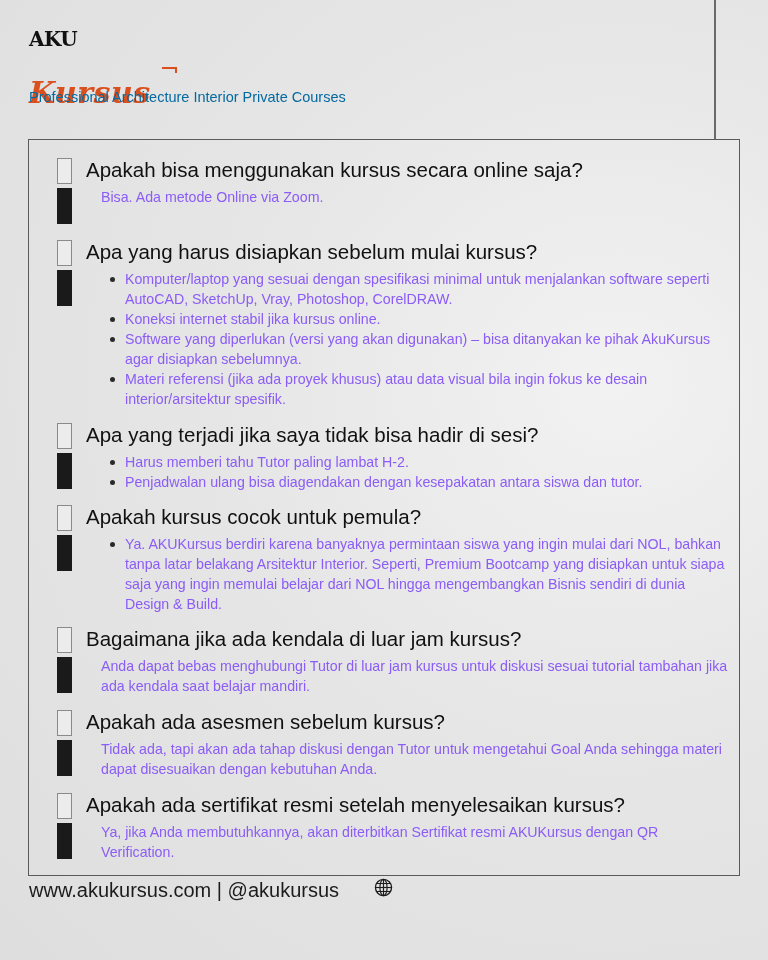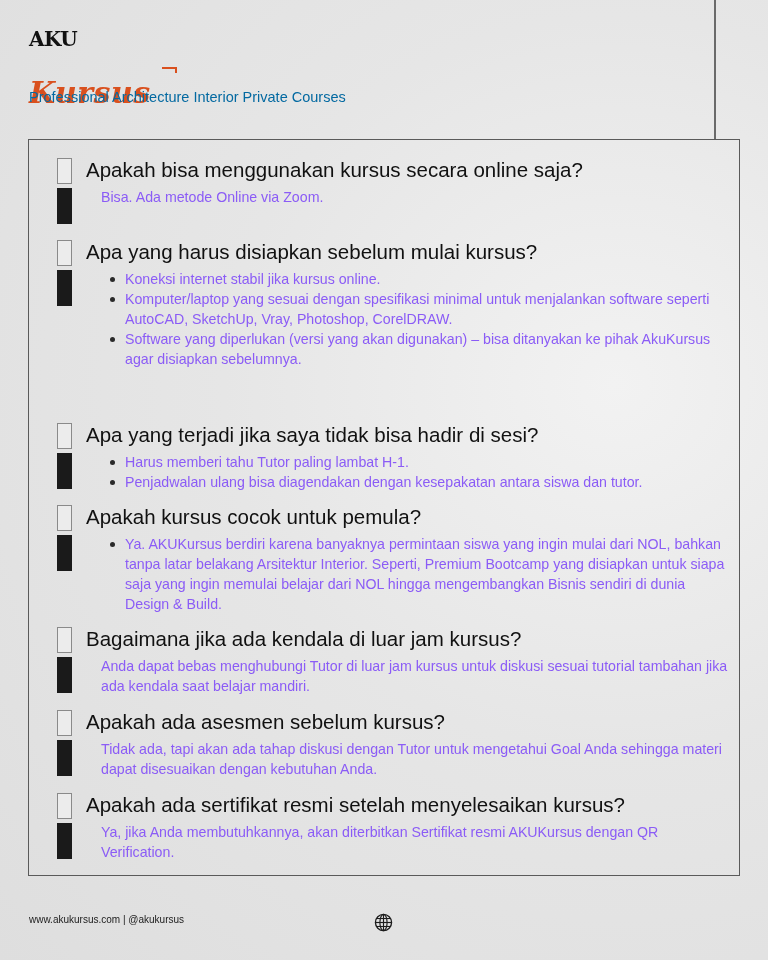--- a/index.html
+++ b/index.html
@@ -53,22 +53,22 @@
     position: absolute; left: 44px; top: 30px; width: 630px;
     font-size: 14.2px; line-height: 20px; color: #8b5cf6;
   }
   .a ul { list-style: none; padding-left: 9px; }
   .a li { position: relative; padding-left: 15px; }
   .a li::before {
     content: ""; position: absolute; left: 0; top: 8px;
     width: 5px; height: 5px; border-radius: 50%; background: #2a2a2a;
   }
   .footer {
-    position: absolute; top: 912px; left: 0; width: 768px; height: 22px;
-    font-size: 10px; color: #1c1c1c;
+    position: absolute; top: 877px; left: 0; width: 768px; height: 22px;
+    font-size: 20px; color: #1c1c1c;
   }
   .footer-left { position: absolute; left: 29px; top: 2px; }
   .footer-right { position: absolute; right: 29px; top: 2px; }
   .globe { position: absolute; left: 374px; top: 1px; width: 19px; height: 19px; }
 </style>
 </head>
 <body>
 
 <div class="vline"></div>
 
@@ -89,34 +89,35 @@
     <div class="q">Apakah bisa menggunakan kursus secara online saja?</div>
     <div class="a">Bisa. Ada metode Online via Zoom.</div>
   </div>
 
   <div class="faq-item" style="top:99px;">
     <div class="marker-outline" style="top:1px;"></div>
     <div class="marker-fill" style="top:31px;"></div>
     <div class="q">Apa yang harus disiapkan sebelum mulai kursus?</div>
     <div class="a">
       <ul>
+        <li>Komputer/laptop yang sesuai dengan spesifikasi minimal untuk menjalankan software seperti AutoCAD, SketchUp, Vray, Photoshop, CorelDRAW.</li>
         <li>Koneksi internet stabil jika kursus online.</li>
-        <li>Komputer/laptop yang sesuai dengan spesifikasi minimal untuk menjalankan software seperti AutoCAD, SketchUp, Vray, Photoshop, CorelDRAW.</li>
         <li>Software yang diperlukan (versi yang akan digunakan) – bisa ditanyakan ke pihak AkuKursus agar disiapkan sebelumnya.</li>
+        <li>Materi referensi (jika ada proyek khusus) atau data visual bila ingin fokus ke desain interior/arsitektur spesifik.</li>
       </ul>
     </div>
   </div>
 
   <div class="faq-item" style="top:282px;">
     <div class="marker-outline" style="top:1px;"></div>
     <div class="marker-fill" style="top:31px;"></div>
     <div class="q">Apa yang terjadi jika saya tidak bisa hadir di sesi?</div>
     <div class="a">
       <ul>
-        <li>Harus memberi tahu Tutor paling lambat H-1.</li>
+        <li>Harus memberi tahu Tutor paling lambat H-2.</li>
         <li>Penjadwalan ulang bisa diagendakan dengan kesepakatan antara siswa dan tutor.</li>
       </ul>
     </div>
   </div>
 
   <div class="faq-item" style="top:364px;">
     <div class="marker-outline" style="top:1px;"></div>
     <div class="marker-fill" style="top:31px;"></div>
     <div class="q">Apakah kursus cocok untuk pemula?</div>
     <div class="a">

